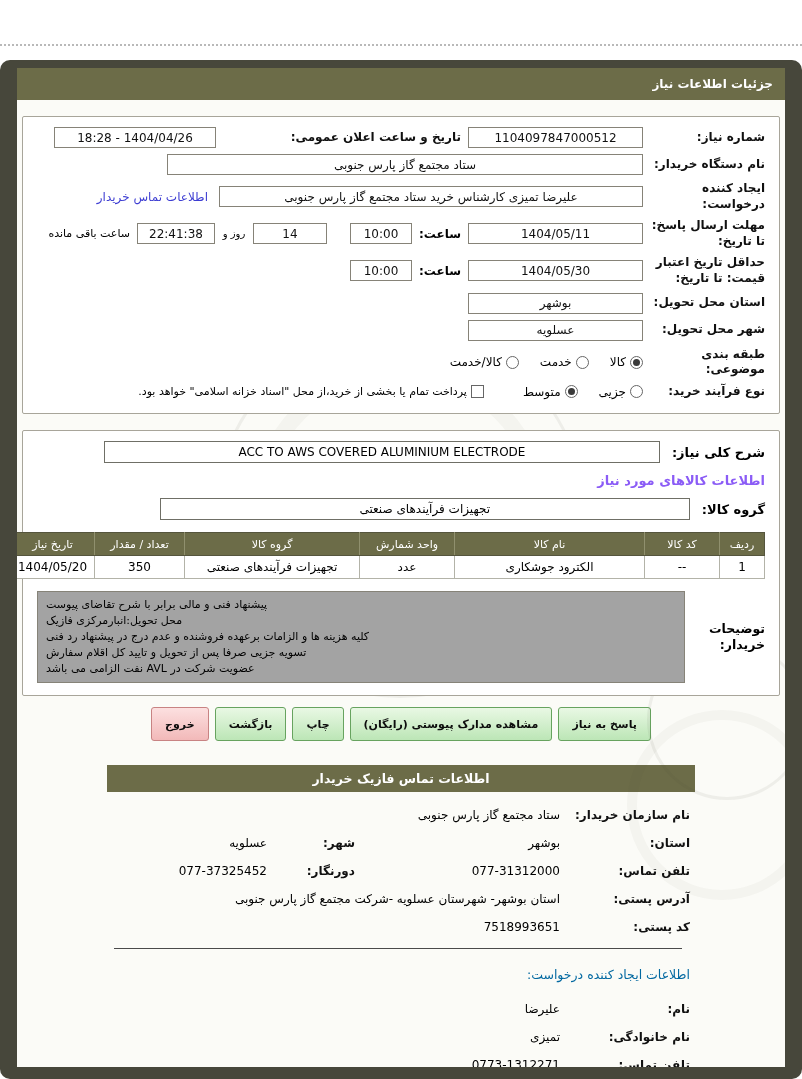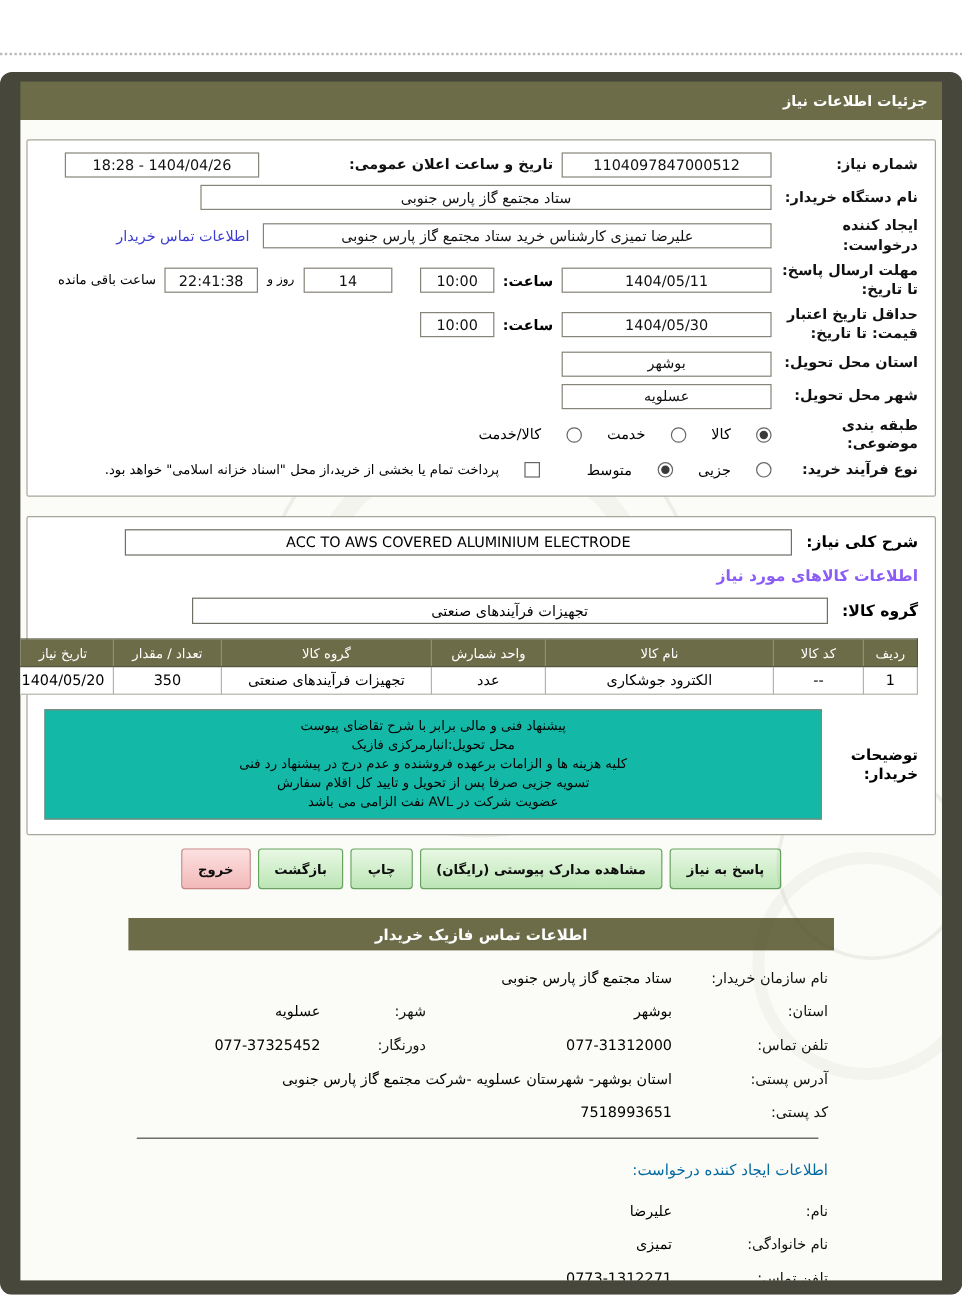--- a/index.html
+++ b/index.html
@@ -23,50 +23,50 @@
   .flabel{flex:0 0 115px;font-weight:bold;line-height:1.3;color:#111}
   .flabel.mid{flex:0 0 238px}
   .ibox{height:21px;border:1px solid #868378;background:#fff;display:flex;align-items:center;justify-content:center;color:#111;padding:0 3px;font-size:12px}
   .w175{width:175px}.w162{width:162px}.w476{width:476px}.w424{width:424px}.w62{width:62px}.w74{width:74px}.w78{width:78px}
   .sub-lbl{font-weight:bold}
   .gap-lg{margin-right:16px}
   .days-unit{flex:0 0 24px;font-size:10px;line-height:1.15;text-align:center}
   .rem-lbl{font-size:11px}
   .link{color:#3d3dd2;font-size:12px;cursor:pointer;margin-right:4px}
 
-  .opt-group{display:flex;align-items:center;gap:21px;margin-left:14px}
+  .opt-group{display:flex;align-items:center;gap:4px;margin-left:14px}
   .radio{width:13px;height:13px;border:1px solid #666;border-radius:50%;background:#fff;position:relative;flex:0 0 13px}
   .radio.selected::after{content:"";position:absolute;left:2px;top:2px;right:2px;bottom:2px;background:#3a3a3a;border-radius:50%}
   .checkbox{width:13px;height:13px;border:1px solid #666;background:#fff;flex:0 0 13px}
   .opt-label{font-size:12px}
   .treasury{margin-right:18px}
   .treasury-label{font-size:11px}
 
   .desc-row{display:flex;align-items:center;gap:12px;font-size:13px;margin-bottom:10px}
   .desc-lbl{font-weight:bold;white-space:nowrap}
   .box-center{border:1px solid #6f6f66;height:22px;display:flex;align-items:center;justify-content:center;font-size:12px;background:#fff}
   .w556{width:556px}.w530{width:530px}
   .goods-heading{font-weight:bold;font-size:13px;margin:2px 0 10px;color:#8b5cf6}
   .gtable{width:100%;border-collapse:collapse;table-layout:fixed;margin:12px 0}
   .gtable th{background:#6c6c48;color:#fff;font-size:11px;font-weight:normal;height:23px;border:1px solid #55553d;border-left:1px solid #90906e;padding:1px 2px}
   .gtable th:last-child{border-left:1px solid #55553d}
   .gtable td{border:1px solid #b3b3a8;font-size:12px;height:23px;text-align:center;padding:1px 2px;background:#fff}
   .notes-row{display:flex;align-items:center;gap:8px;margin-bottom:4px}
   .notes-lbl{flex:0 0 72px;font-weight:bold;font-size:12.5px;line-height:1.3}
-  .notes-box{width:676px;border:1px solid #868378;padding:5px 8px;text-align:center;font-size:11px;line-height:1.45;background:#14b8a6}
+  .notes-box{width:676px;border:1px solid #868378;padding:5px 8px;text-align:left;font-size:11px;line-height:1.45;background:#a3a3a3}
 
   .btn-row{display:flex;justify-content:center;gap:6px;margin-top:11px}
   .btn{height:34px;padding:0 13px;font-family:inherit;font-size:11px;font-weight:bold;border-radius:3px;display:flex;align-items:center;cursor:pointer;color:#0d0d0d}
   .btn.green{background:linear-gradient(#e9f8e4,#bce6b6);border:1px solid #67a35f}
   .btn.red{background:linear-gradient(#fce0e0,#f2b9b9);border:1px solid #c88383}
 
   .contact-header{width:588px;margin:24px auto 0;height:27px;line-height:27px;background:#6c6c48;color:#fff;text-align:center;font-weight:bold;font-size:12.5px}
   .contact-wrap{margin:16px 95px 0 85px;font-size:12px;position:relative}
   .crow{display:flex;align-items:baseline;margin-bottom:14px}
-  .clabel{flex:0 0 120px;font-weight:normal;color:#111}
+  .clabel{flex:0 0 120px;font-weight:bold;color:#111}
   .clabel.short{flex:0 0 78px}
   .cvalue{flex:0 0 215px;padding-right:10px}
   .cvalue.wide{flex:1 1 auto}
   .divider{border-top:1px solid #4a4a4a;margin:6px 8px 18px 12px}
   .creator-heading{font-weight:normal;font-size:12.5px;margin-bottom:20px;color:#0369a1}
 </style>
 </head>
 <body>
 
 <div class="page">

